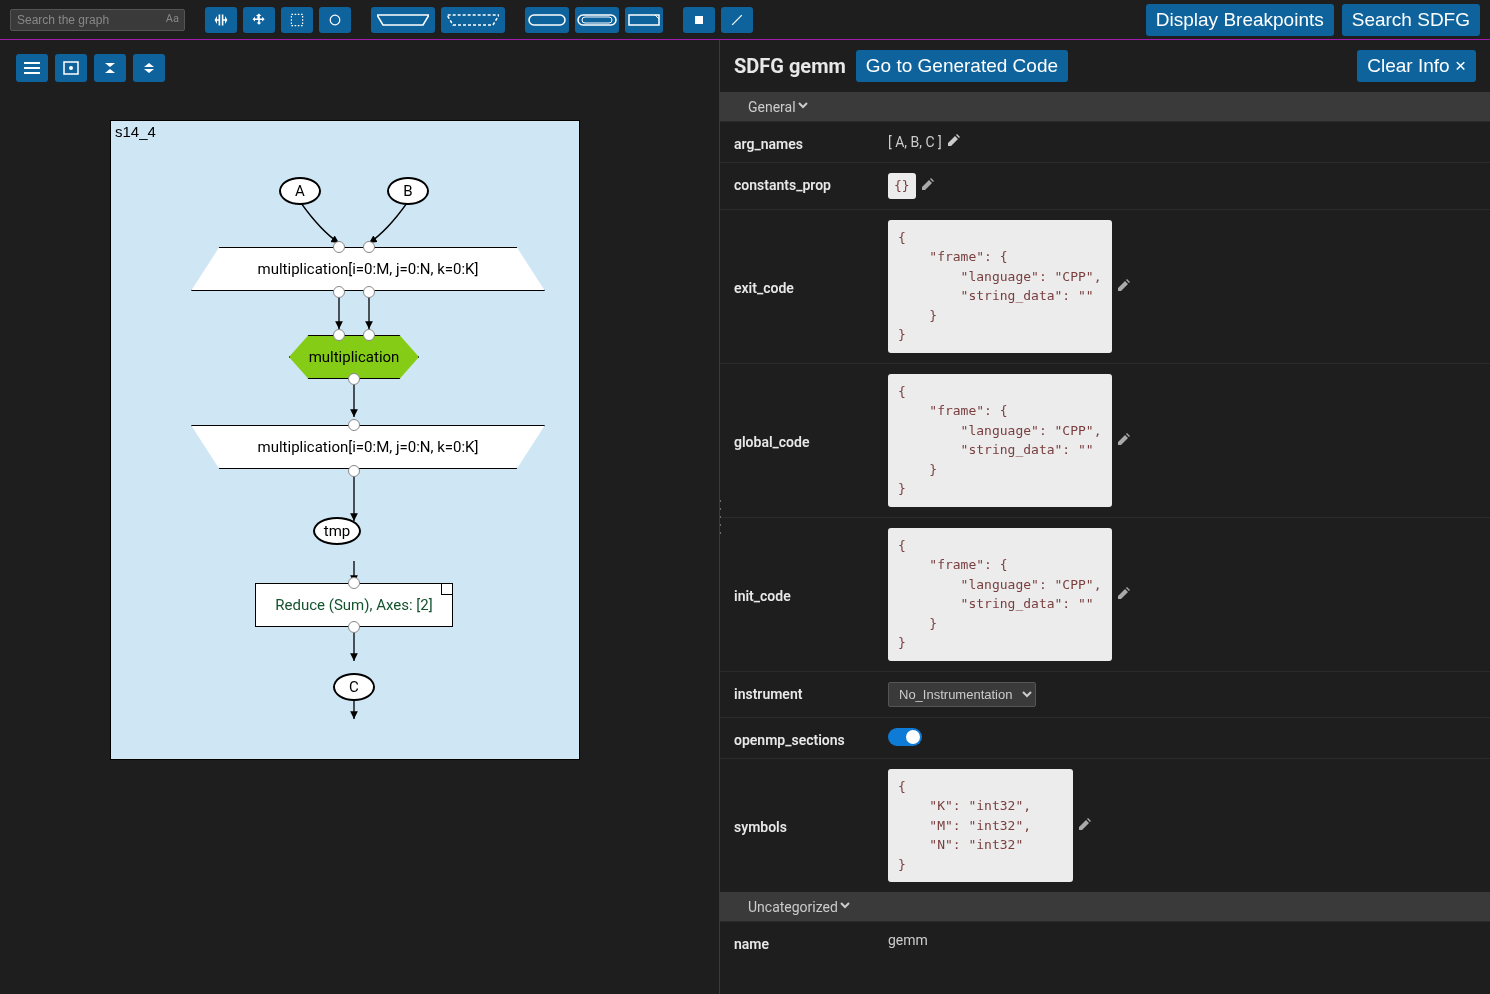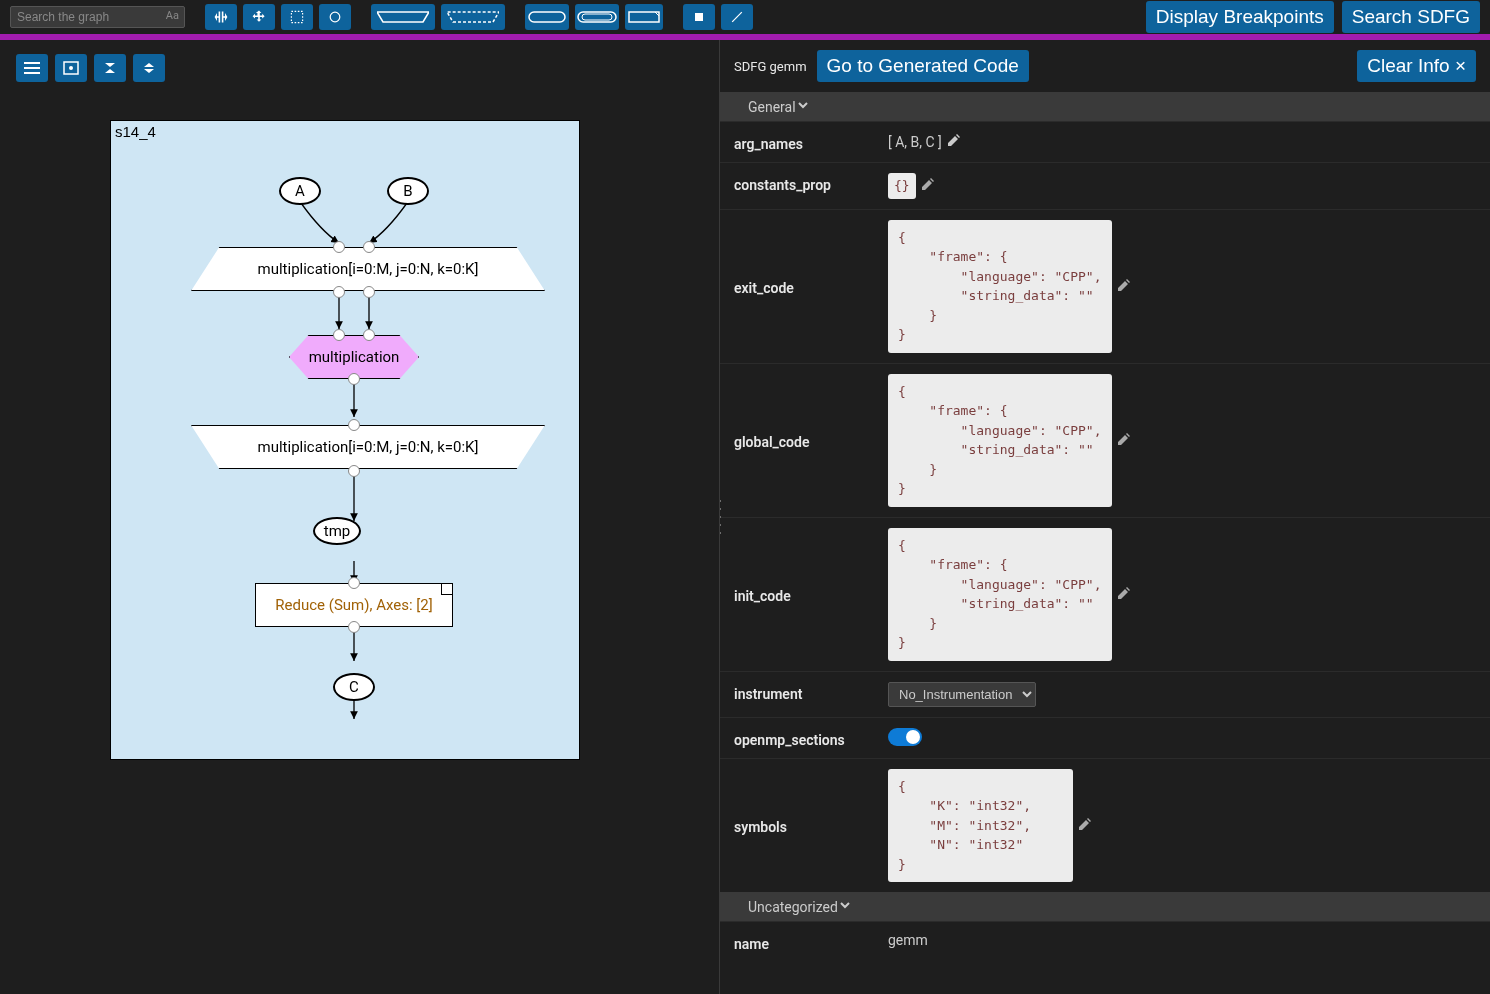--- a/index.html
+++ b/index.html
@@ -10,21 +10,21 @@
   width: 1490px;
   height: 994px;
   overflow: hidden;
   font-size: 13px;
 }
 .toolbar {
   display: flex;
   align-items: center;
   padding: 6px 10px;
   gap: 8px;
-  border-bottom: 6px solid #a21caf;
+  border-bottom: 1px solid #a21caf;
   height: 40px;
 }
 .search-wrap {
   position: relative;
   width: 175px;
 }
 .search-input {
   width: 100%;
   background: #3a3a3a;
   border: 1px solid #555;
@@ -129,38 +129,38 @@
   display: flex;
   align-items: center;
   justify-content: center;
   font-size: 15px;
   color: #000;
 }
 .node-trap.down { clip-path: polygon(8% 0, 92% 0, 100% 100%, 0 100%); }
 .node-trap.up   { clip-path: polygon(0 0, 100% 0, 92% 100%, 8% 100%); }
 .node-octa {
   position: absolute;
-  background: #f0abfc;
+  background: #84cc16;
   border: 1px solid #000;
   clip-path: polygon(15% 0, 85% 0, 100% 50%, 85% 100%, 15% 100%, 0 50%);
   display: flex;
   align-items: center;
   justify-content: center;
   font-size: 15px;
   color: #000;
 }
 .node-rect {
   position: absolute;
   background: #fff;
   border: 1px solid #000;
   display: flex;
   align-items: center;
   justify-content: center;
   font-size: 15px;
-  color: #a16207;
+  color: #14532d;
 }
 .node-rect::after {
   content: "";
   position: absolute;
   top: 0; right: 0;
   width: 10px; height: 10px;
   border-left: 1px solid #000;
   border-bottom: 1px solid #000;
 }
 .port {
@@ -190,22 +190,22 @@
   align-items:center;
 }
 .splitter-handle span { width:2px;height:2px;background:#888;border-radius:50%; }
 .panel-header {
   display: flex;
   align-items: center;
   padding: 10px 14px;
   gap: 10px;
 }
 .panel-title {
-  font-size: 13px;
-  font-weight: 400;
+  font-size: 20px;
+  font-weight: 700;
   color: #e8e8e8;
 }
 .section-header {
   background: #3a3a3a;
   padding: 6px 28px;
   font-size: 14px;
   color: #ccc;
   display: flex;
   align-items: center;
   cursor: pointer;

